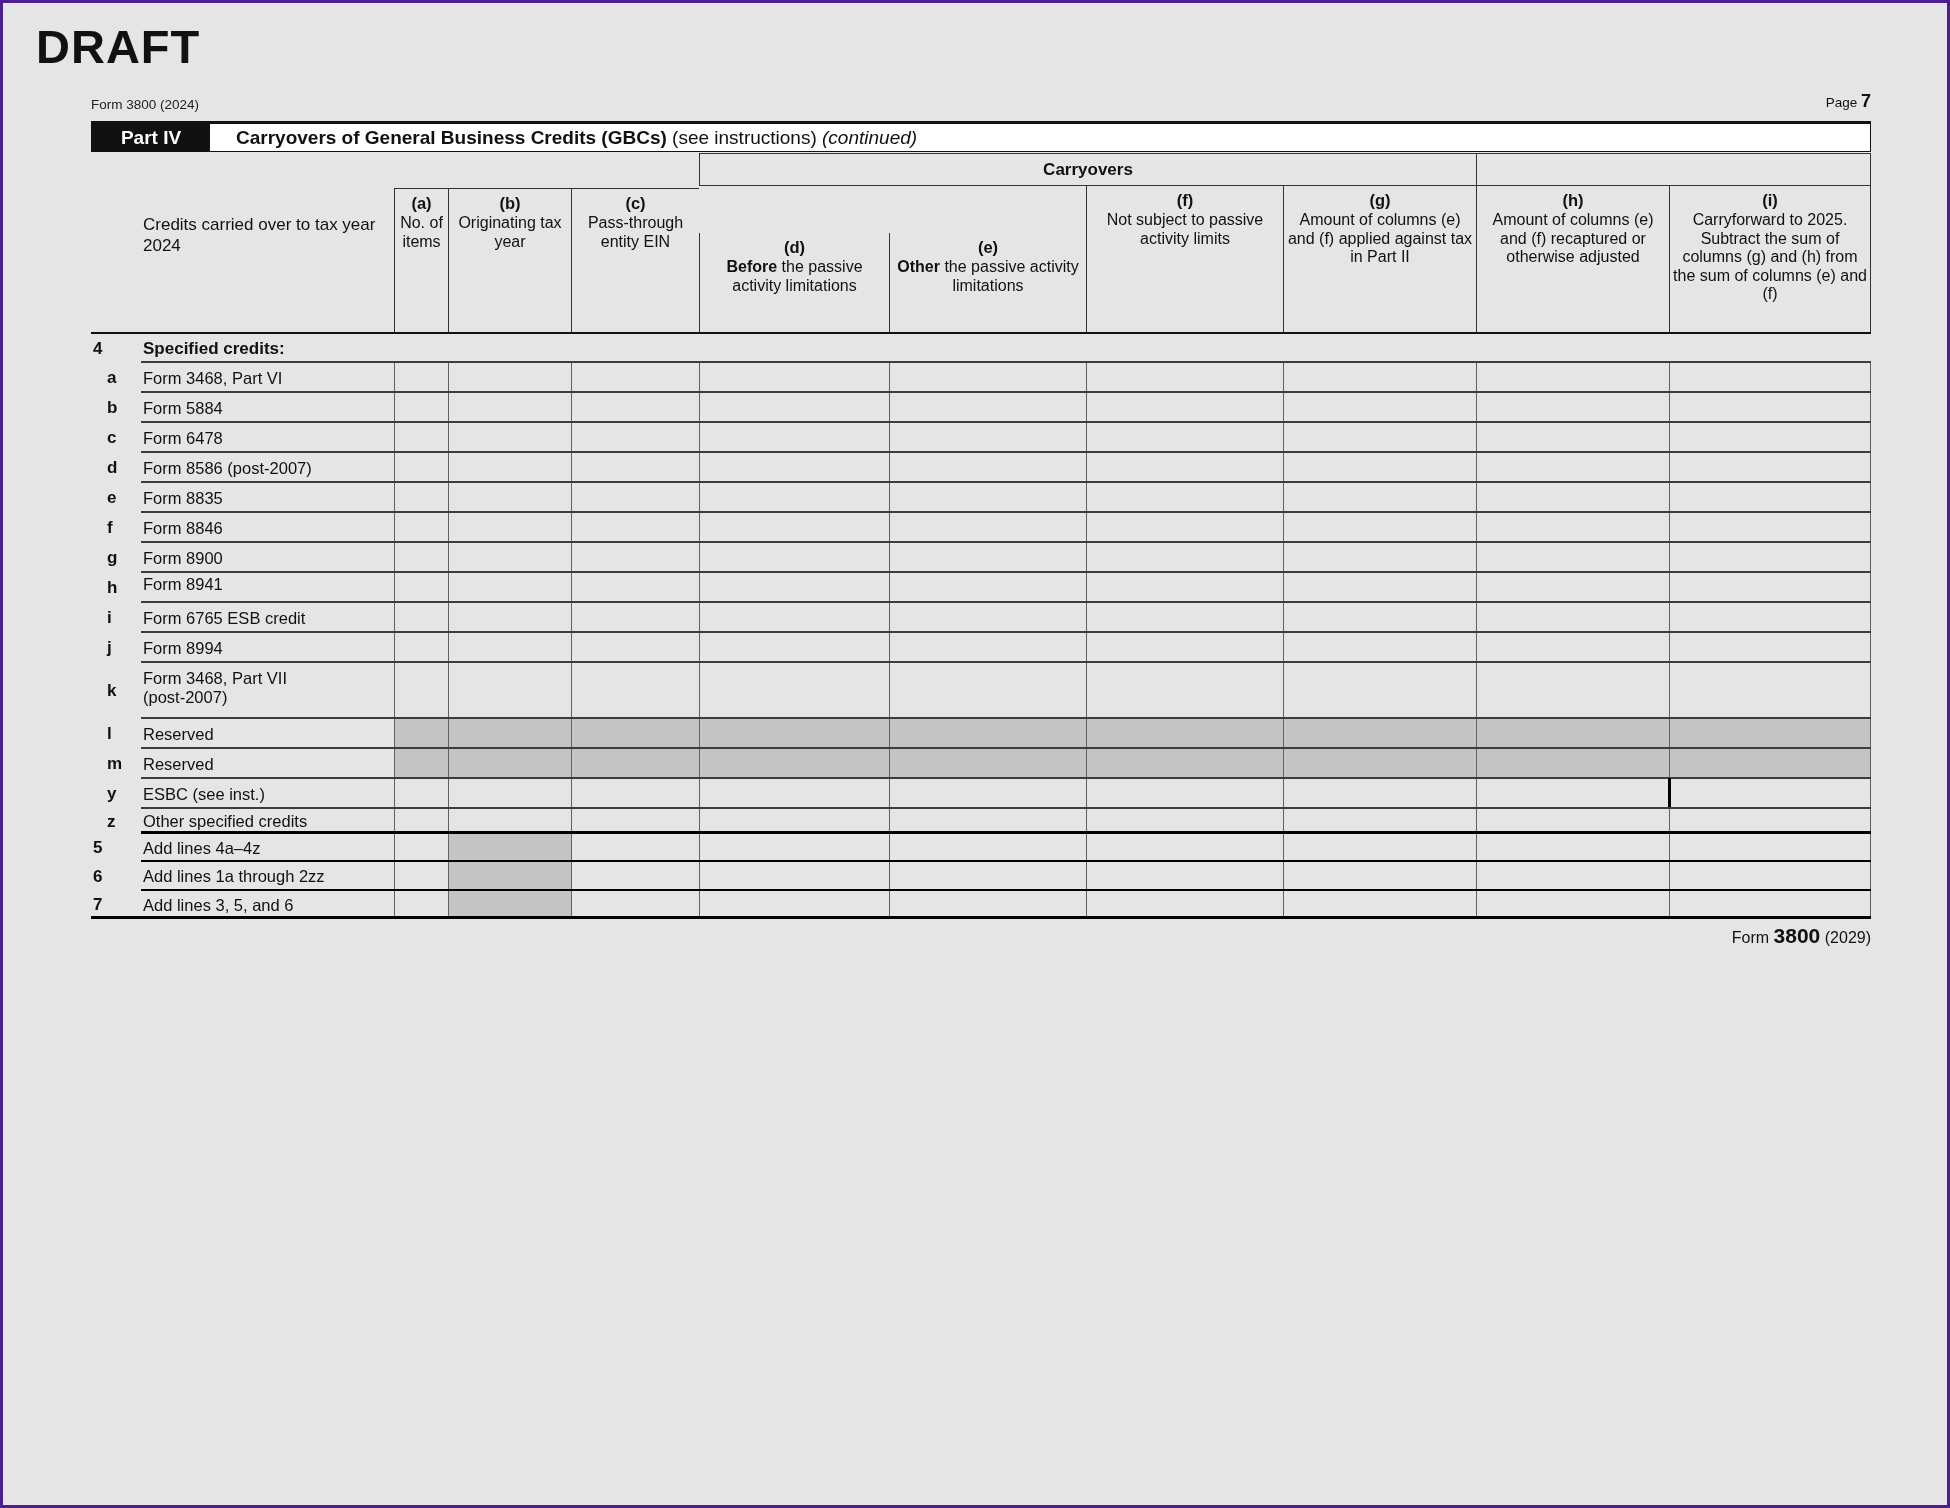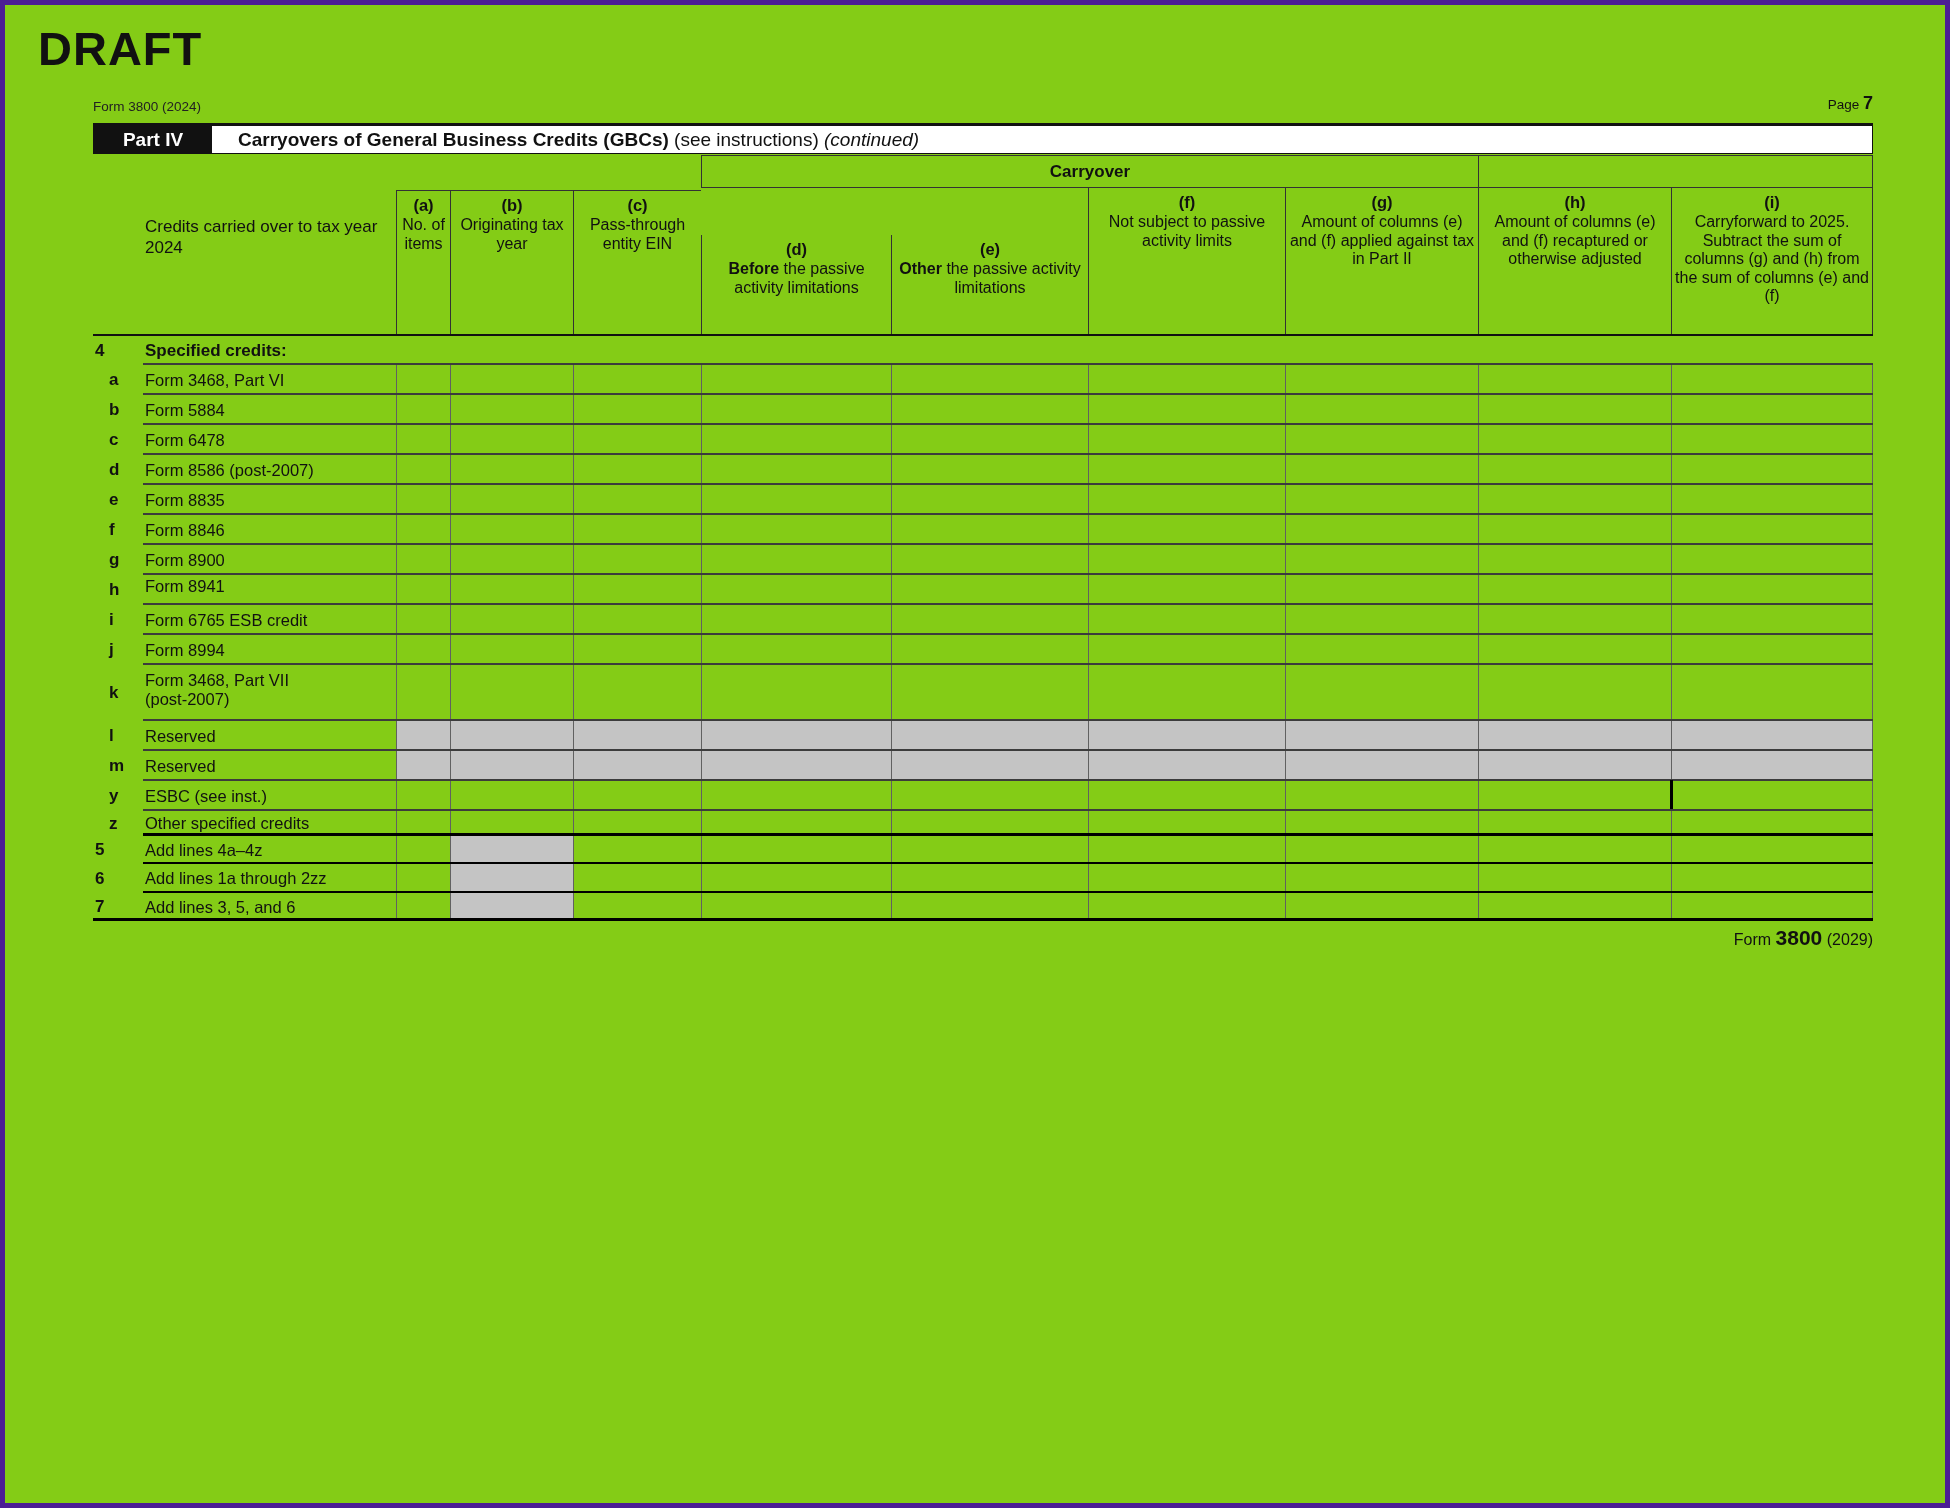--- a/index.html
+++ b/index.html
@@ -1,20 +1,20 @@
 <!DOCTYPE html>
 <html><head>
 <meta charset="utf-8">
 <style>
   html,body{margin:0;padding:0;background:#888;}
   #page{
     position:relative;
     width:1950px;height:1508px;
-    background:#84cc16;
-    border:5px solid #4c1d95;
+    background:#e5e5e5;
+    border:3px solid #4c1d95;
     box-sizing:border-box;
     font-family:"Liberation Sans","DejaVu Sans",sans-serif;
     color:#111;
     overflow:hidden;
     padding-left:36px;
   }
   
   #draft{
     position:absolute;left:33px;top:16px;
     font-size:47px;font-weight:bold;letter-spacing:1px;
@@ -101,21 +101,21 @@
 
   <div id="part-bar">
     <div id="part-label">Part IV</div>
     <div id="part-title"><span class="t-bold">Carryovers of General Business Credits (GBCs)</span><span class="t-reg"> (see instructions) </span><span class="t-ital">(continued)</span></div>
   </div>
 
   <div id="grid">
 
     <div id="hdr-rowlabel">Credits carried over to tax year 2024</div>
 
-    <div id="hdr-carryover" class="hcell bl bt bb" style="left:608px;top:1px;width:777px;height:33px;">Carryover</div>
+    <div id="hdr-carryover" class="hcell bl bt bb" style="left:608px;top:1px;width:777px;height:33px;">Carryovers</div>
     <div class="hcell bl bt bb br" style="left:1385px;top:1px;width:395px;height:33px;"></div>
 
 
     <div class="hcell bl bt" style="left:303px;top:36px;width:54px;height:144px;">
       <div class="hletter">(a)</div>
       <div class="hlabel">No. of items</div>
     </div>
     <div class="hcell bl bt" style="left:357px;top:36px;width:123px;height:144px;">
       <div class="hletter">(b)</div>
       <div class="hlabel">Originating tax year</div>

